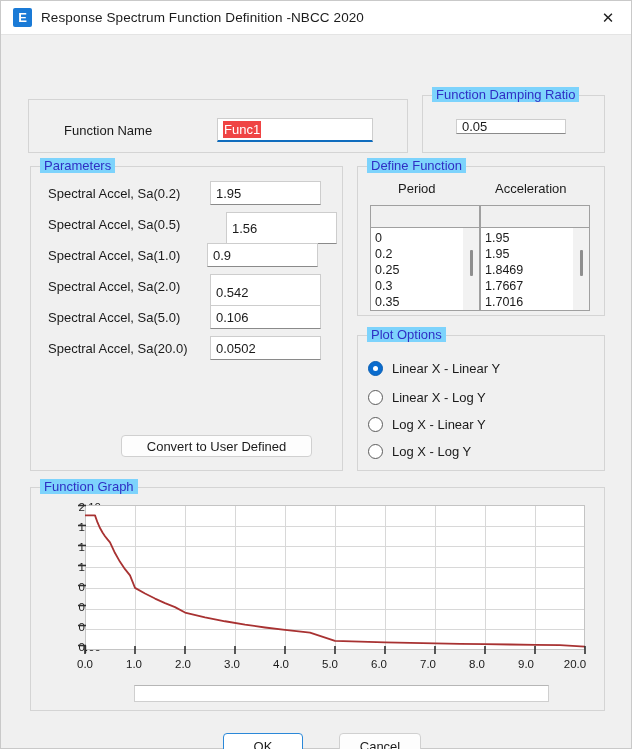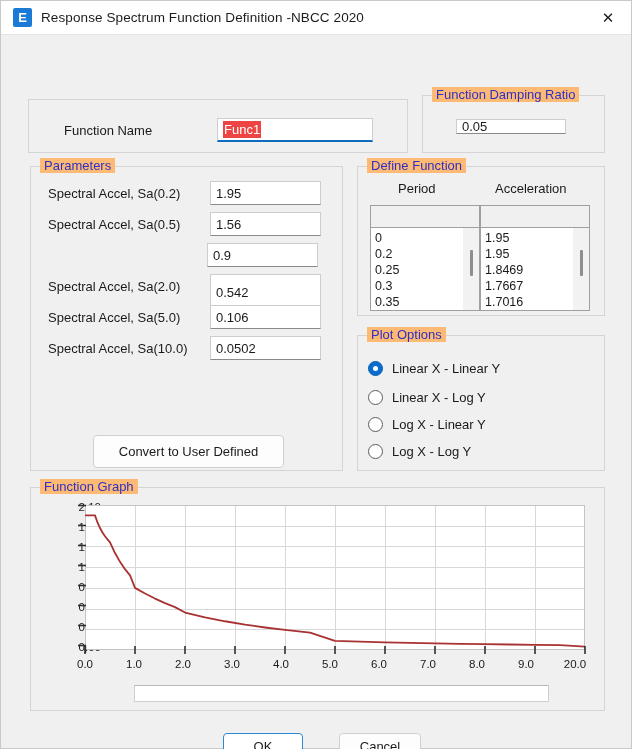--- a/index.html
+++ b/index.html
@@ -71,21 +71,21 @@
   
   .group {
     position: absolute;
     border: 1px solid #d4d4d4;
     box-sizing: border-box;
     background: transparent;
   }
   .group > .legend {
     position: absolute;
     top: -9px; left: 9px;
-    background: #fdba74;
+    background: #7dd3fc;
     padding: 0 4px;
     color: #2f2fc4;
     font-size: 13px;
     white-space: nowrap;
   }
 
   
   .panel {
     position: absolute;
     border: 1px solid #d4d4d4;
@@ -271,34 +271,35 @@
     <div class="tbox" style="left:455px; top:84px; width:110px; height:15px;">0.05</div>
 
     <div class="group" style="left:29px; top:131px; width:313px; height:305px;">
       <div class="legend">Parameters</div>
     </div>
 
     <div class="lbl" style="left:47px; top:151px;">Spectral Accel, Sa(0.2)</div>
     <div class="tbox" style="left:209px; top:146px; width:111px; height:24px;">1.95</div>
 
     <div class="lbl" style="left:47px; top:182px;">Spectral Accel, Sa(0.5)</div>
-    <div class="tbox" style="left:209px; top:177px; width:111px; height:24px;">1.56</div>
-
+    <div class="tbox" style="left:225px; top:177px; width:111px; height:32px;">1.56</div>
+
+    <div class="lbl" style="left:47px; top:213px;">Spectral Accel, Sa(1.0)</div>
     <div class="tbox" style="left:206px; top:208px; width:111px; height:24px;">0.9</div>
 
     <div class="lbl" style="left:47px; top:244px;">Spectral Accel, Sa(2.0)</div>
     <div class="tbox" style="left:209px; top:239px; width:111px; height:36px;">0.542</div>
 
     <div class="lbl" style="left:47px; top:275px;">Spectral Accel, Sa(5.0)</div>
     <div class="tbox" style="left:209px; top:270px; width:111px; height:24px;">0.106</div>
 
-    <div class="lbl" style="left:47px; top:306px;">Spectral Accel, Sa(10.0)</div>
+    <div class="lbl" style="left:47px; top:306px;">Spectral Accel, Sa(20.0)</div>
     <div class="tbox" style="left:209px; top:301px; width:111px; height:24px;">0.0502</div>
 
-    <div class="btn" style="left:92px; top:400px; width:191px; height:33px;">Convert to User Defined</div>
+    <div class="btn" style="left:120px; top:400px; width:191px; height:22px;">Convert to User Defined</div>
 
     <div class="group" style="left:356px; top:131px; width:248px; height:150px;">
       <div class="legend">Define Function</div>
     </div>
     <div class="lbl" style="left:397px; top:146px;">Period</div>
     <div class="lbl" style="left:494px; top:146px;">Acceleration</div>
 
     <div class="lb-wrap" style="left:369px; top:170px; width:110px; height:106px;">
       <div class="lb-head"></div>
       <div class="lb-body">

